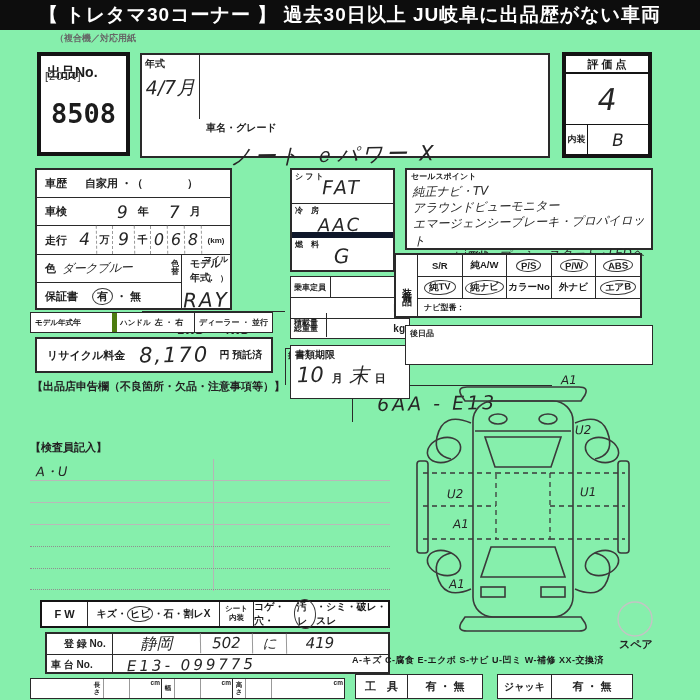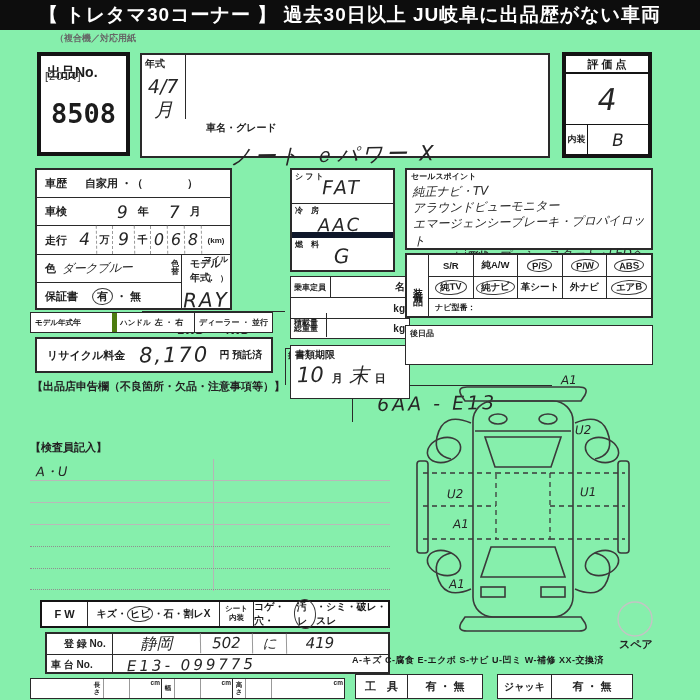--- a/index.html
+++ b/index.html
@@ -49,21 +49,21 @@
   <div class="abs" style="left:55px; top:32px; font-size:9px; color:#666; font-weight:bold;">（複合機／対応用紙</div>
 
   <div class="abs box-thick" style="left:37px; top:52px; width:93px; height:104px;">
     <div class="abs" style="left:6px; top:8px; font-size:14px; font-weight:bold;">出品No.</div>
     <div class="abs" style="left:4px; top:14px; font-size:11px; color:#333; letter-spacing:1px;">[2014]</div>
     <div class="abs" style="left:0; top:42px; width:100%; text-align:center; font-size:27px; font-family:'DejaVu Sans Mono', monospace; font-weight:bold;">8508</div>
   </div>
 
   <div class="abs box" style="left:140px; top:53px; width:410px; height:105px;">
 
-    <div class="abs cell" style="left:0; top:0; width:44px; height:64px; border-right:1px solid #2a2a2a;">
+    <div class="abs cell" style="left:0; top:0; width:58px; height:64px; border-right:1px solid #2a2a2a;">
       <div class="lbl" style="padding:2px 3px;">年式</div>
       <div class="hw" style="font-size:19px; text-align:center; margin-top:2px;">4/7月</div>
     </div>
     <div class="abs cell" style="left:60px; top:0; width:263px; height:64px;">
       <div class="lbl" style="padding:2px 4px;">車名・グレード</div>
       <div class="hw" style="font-size:21px; text-align:center; margin-top:4px; letter-spacing:3px;">ノート ｅパワー X</div>
     </div>
     <div class="abs cell" style="left:323px; top:0; width:87px; height:32px; border-left:1.5px dotted #444;">
       <span class="lbl" style="position:absolute; left:3px; top:1px;">ドア</span>
       <span class="hw" style="position:absolute; left:42px; top:2px; font-size:19px;">5</span>
@@ -210,21 +210,21 @@
   <div class="abs box" style="left:405px; top:168px; width:248px; height:82px;">
     <div class="lbl-sm" style="padding:1px 0 0 4px;">セールスポイント</div>
     <div class="hw" style="font-size:12px; line-height:1.35; padding-left:6px;">
       <div>純正ナビ・TV</div>
       <div>アラウンドビューモニター</div>
       <div>エマージェンシーブレーキ・プロパイロット</div>
       <div>スマートキー・プッシュスタート・LEDヘッド</div>
     </div>
   </div>
 
-  <div class="abs box" style="left:405px; top:253px; width:248px; height:65px; display:flex;">
+  <div class="abs box" style="left:394px; top:253px; width:248px; height:65px; display:flex;">
     <div style="width:22px; border-right:1px solid #2a2a2a; display:flex; align-items:center; justify-content:center;">
       <span class="vert-label">装備品</span>
     </div>
     <div style="flex:1; display:flex; flex-direction:column;">
       <div class="row" style="height:22px; border-bottom:1px solid #2a2a2a;">
         <div class="eq-cell">
             <span>S/R</span>
           </div>
         <div class="eq-cell">
             <span>純A/W</span>
@@ -240,21 +240,21 @@
           </div>
       </div>
       <div class="row" style="height:22px; border-bottom:1px solid #2a2a2a;">
         <div class="eq-cell">
             <span class="circled">純TV</span>
           </div>
         <div class="eq-cell">
             <span class="circled">純ナビ</span>
           </div>
         <div class="eq-cell">
-            <span>革シート</span>
+            <span>カラーNo</span>
           </div>
         <div class="eq-cell">
             <span>外ナビ</span>
           </div>
         <div class="eq-cell">
             <span class="circled">エアB</span>
           </div>
       </div>
       <div style="flex:1; display:flex; align-items:center;">
         <span class="lbl-sm" style="margin-left:6px;">ナビ型番：</span>

